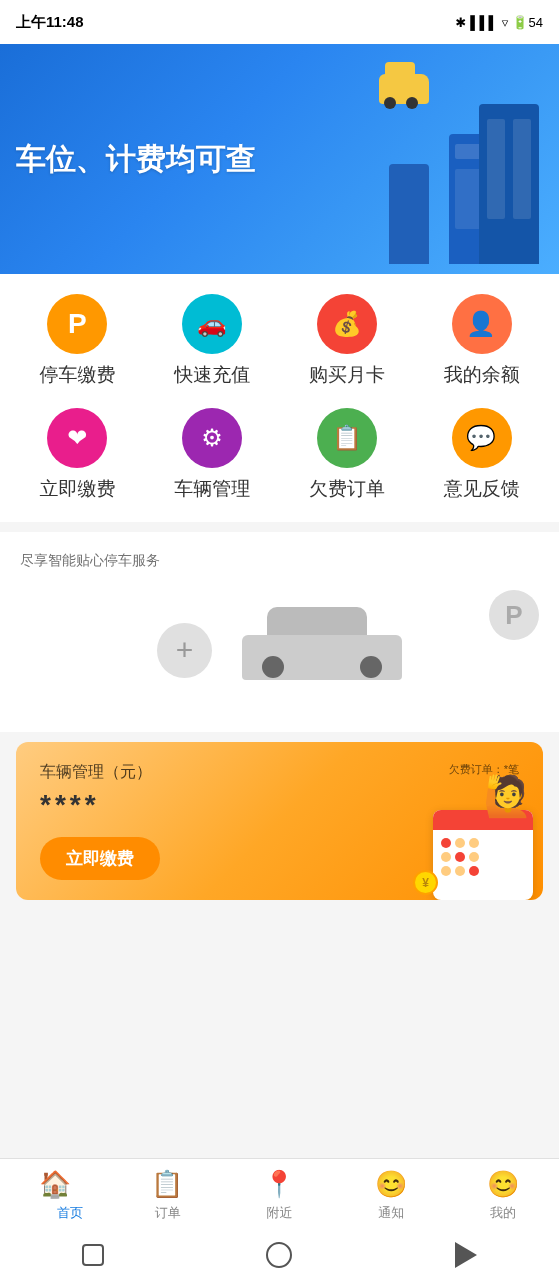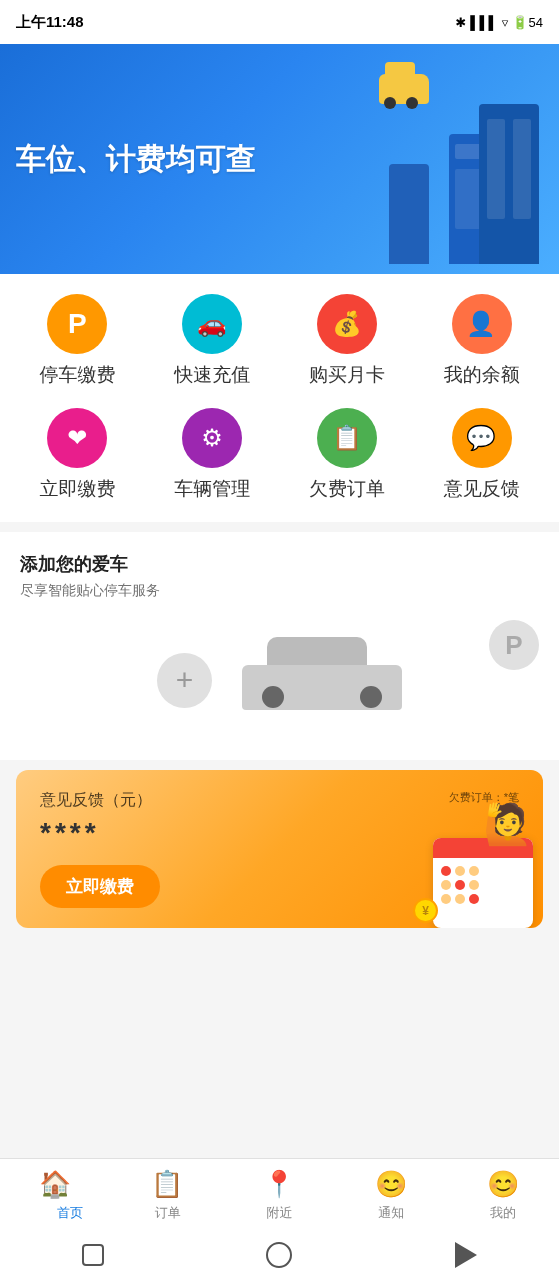--- a/index.html
+++ b/index.html
@@ -541,40 +541,39 @@
     <div class="menu-item">
       <div class="menu-icon icon-feedback">
         <span style="color:#fff;font-size:24px;">💬</span>
       </div>
       <span class="menu-label">意见反馈</span>
     </div>
   </div>
 </div>
 
 <div class="add-car-section">
-  <div class="add-car-title">添加您的爱车</div>
   <div class="add-car-subtitle">尽享智能贴心停车服务</div>
   <div class="car-display">
     <div class="add-btn-circle">
       <span>+</span>
     </div>
     <div class="car-illustration">
       <div class="car-top"></div>
       <div class="car-body">
         <div class="car-wheel-left"></div>
         <div class="car-wheel-right"></div>
       </div>
     </div>
     <div class="parking-p">P</div>
   </div>
 </div>
 
 <div class="fee-banner">
   <div class="fee-left">
-    <div class="fee-label">意见反馈（元）</div>
+    <div class="fee-label">车辆管理（元）</div>
     <div class="fee-amount">****</div>
     <button class="fee-pay-btn">立即缴费</button>
   </div>
   <div class="fee-order-label">欠费订单：*笔</div>
   <div class="fee-right">
     <div class="calendar-deco">
       <div class="cal-body">
         <div class="cal-header"></div>
         <div class="cal-dots">
           <div class="cal-dot-row">

